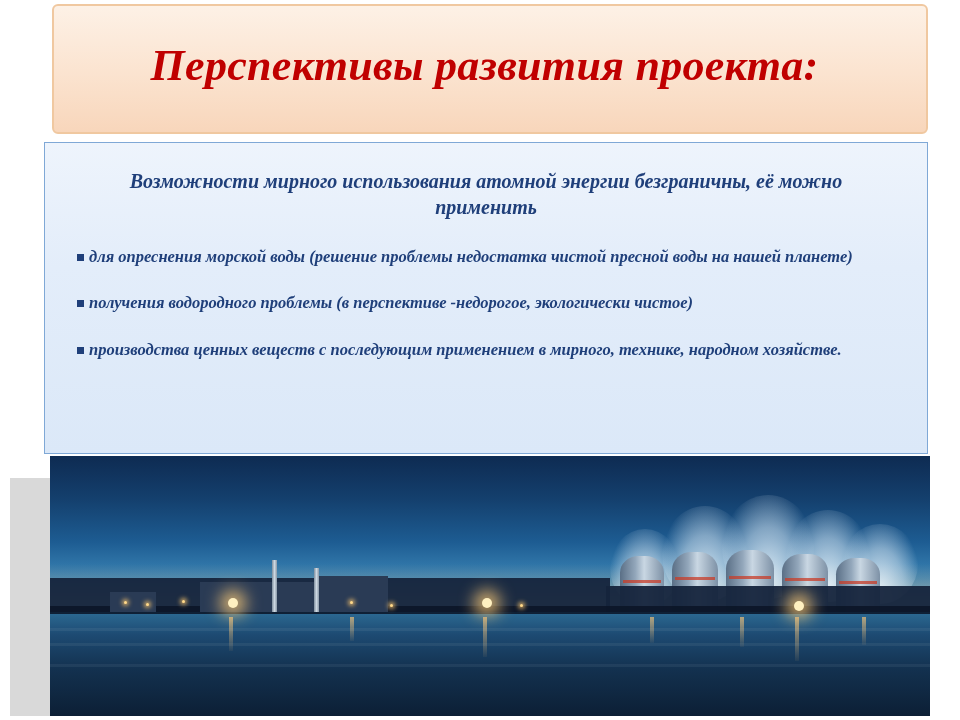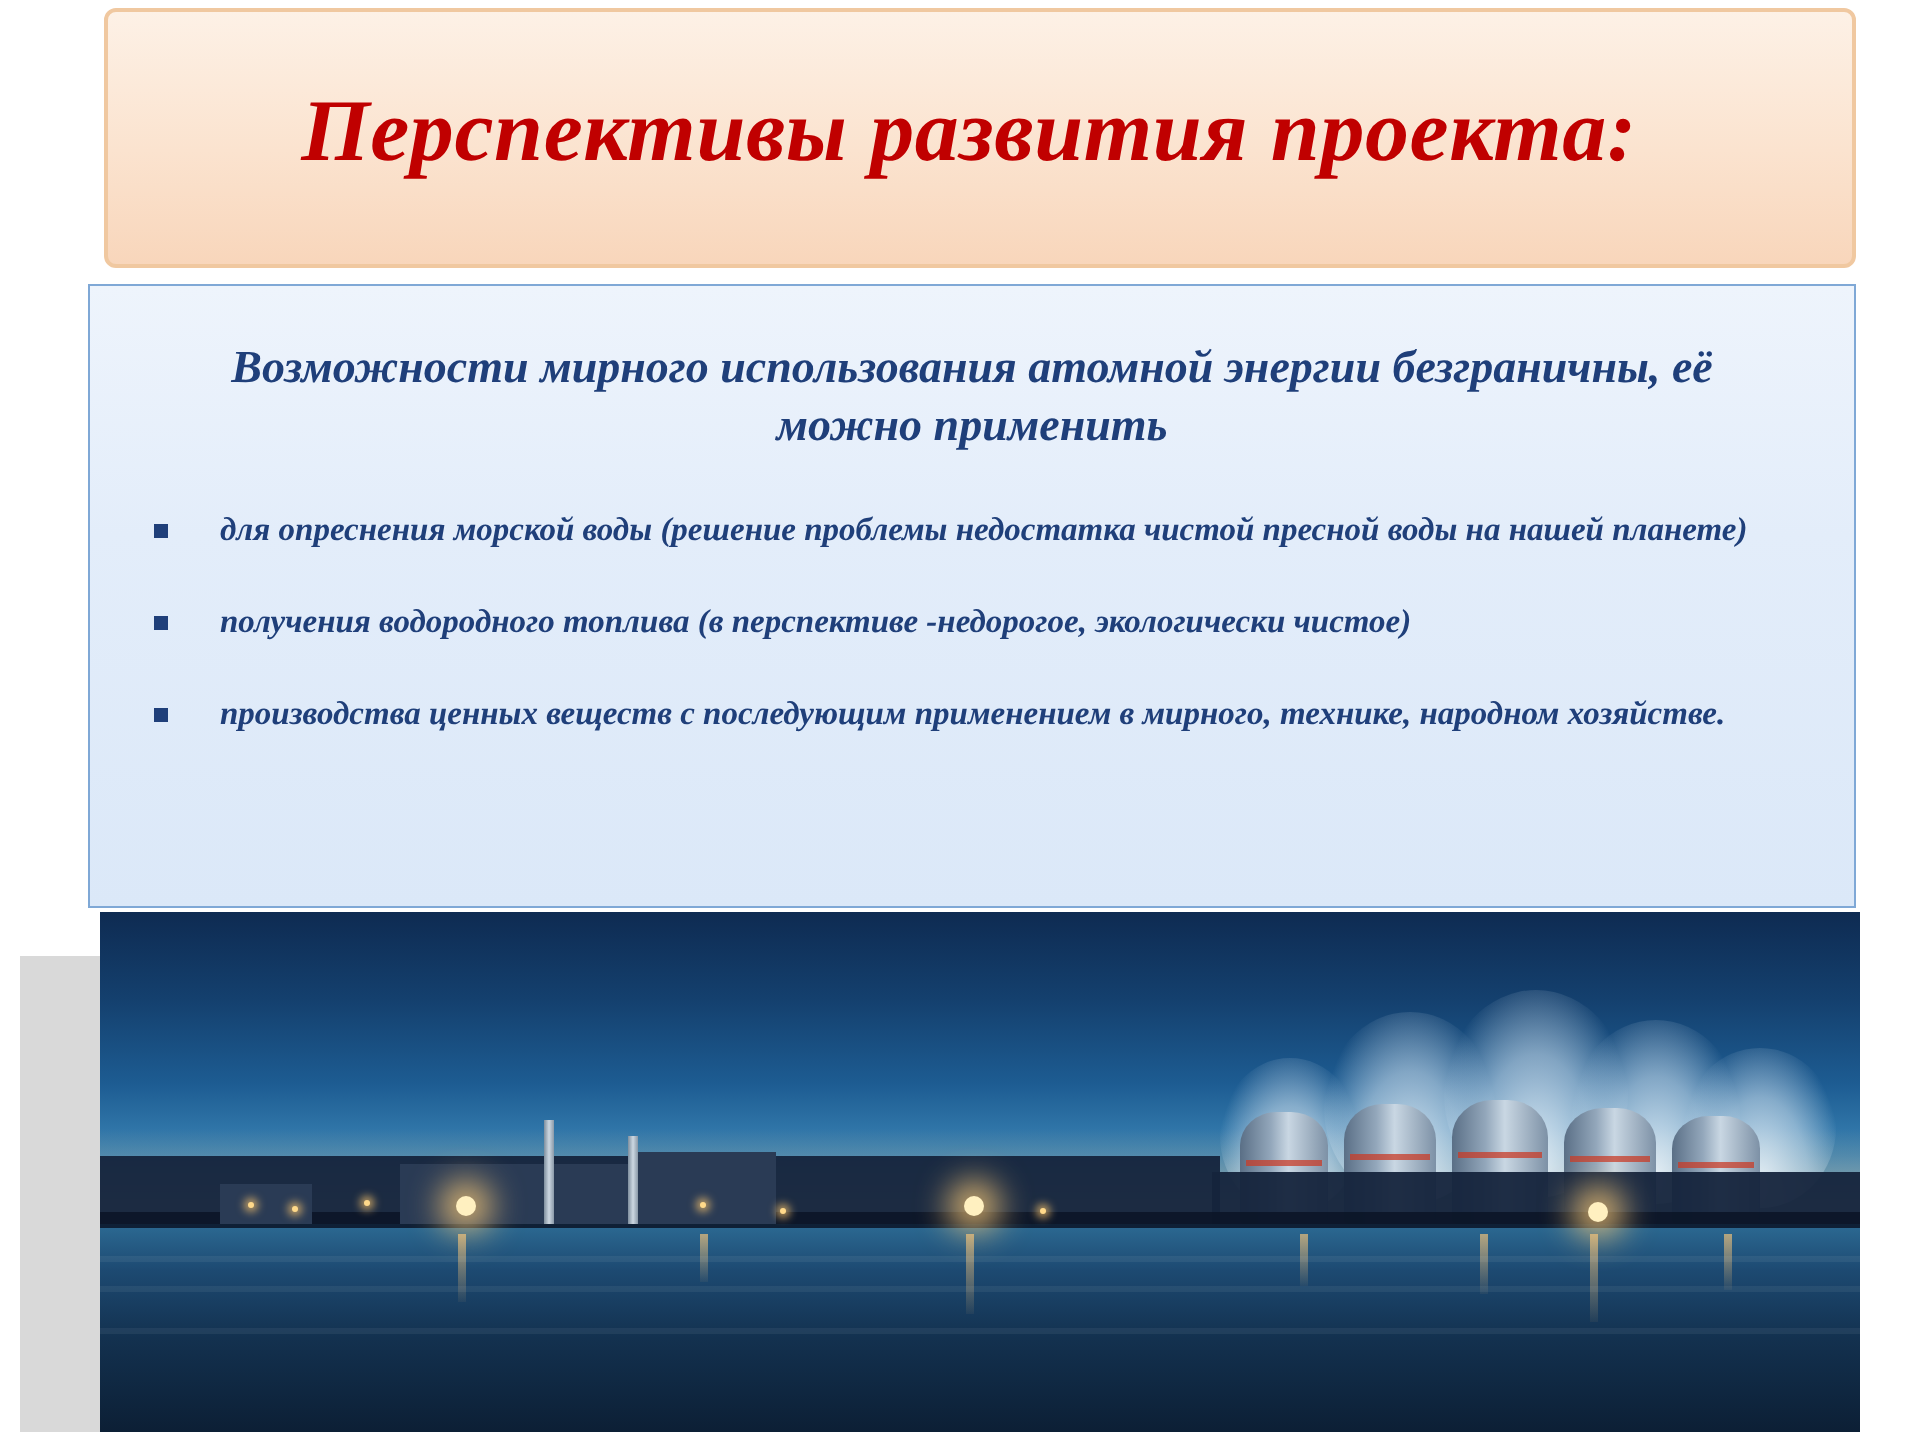--- a/index.html
+++ b/index.html
@@ -59,21 +59,21 @@
     height: 312px;
     box-sizing: border-box;
     border: 1px solid #7fa8d6;
     background: linear-gradient(to bottom, #eef4fc 0%, #e3edfa 40%, #dbe8f8 100%);
     padding: 22px 26px 10px 26px;
   }
   .lead {
     font-family: "Liberation Serif", serif;
     font-weight: bold;
     font-style: italic;
-    font-size: 23px;
+    font-size: 20px;
     line-height: 1.28;
     color: #1f3f7a;
     text-align: center;
     margin: 4px 16px 0 16px;
   }
   .bullets {
     margin-top: 26px;
   }
   .bullet {
     position: relative;
@@ -90,21 +90,20 @@
     margin-right: 5px;
   }
   .bullet-text {
     font-family: "Liberation Serif", serif;
     font-weight: bold;
     font-style: italic;
     font-size: 16.5px;
     line-height: 1.35;
     color: #1f3f7a;
     text-align: left;
-    margin-left: 21px;
   }
 
   
   .photo-shadow {
     position: absolute;
     left: 10px;
     top: 478px;
     width: 880px;
     height: 238px;
     background: #d9d9d9;
@@ -232,21 +231,21 @@
 
     <div class="bullets">
 
       <div class="bullet">
         <span class="bullet-marker"></span>
         <span class="bullet-text">для опреснения морской воды (решение проблемы недостатка чистой пресной воды на нашей планете)</span>
       </div>
 
       <div class="bullet">
         <span class="bullet-marker"></span>
-        <span class="bullet-text">получения водородного топлива (в перспективе -недорогое, экологически чистое)</span>
+        <span class="bullet-text">получения водородного проблемы (в перспективе -недорогое, экологически чистое)</span>
       </div>
 
       <div class="bullet">
         <span class="bullet-marker"></span>
         <span class="bullet-text">производства ценных веществ  с последующим применением в мирного, технике, народном хозяйстве.</span>
       </div>
 
     </div>
   </div>
 

